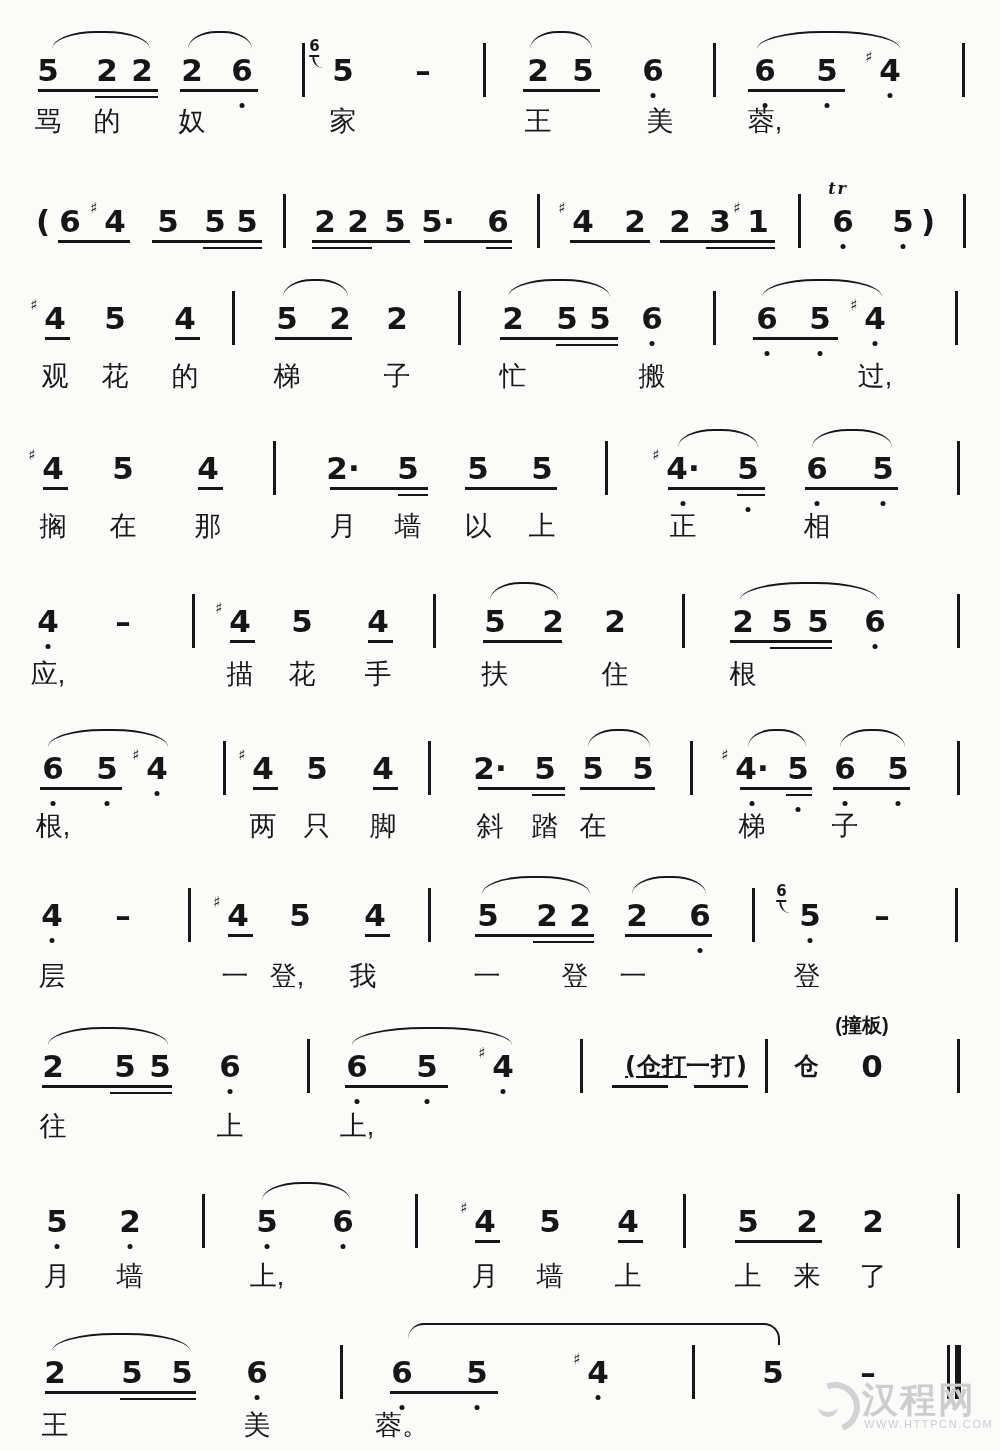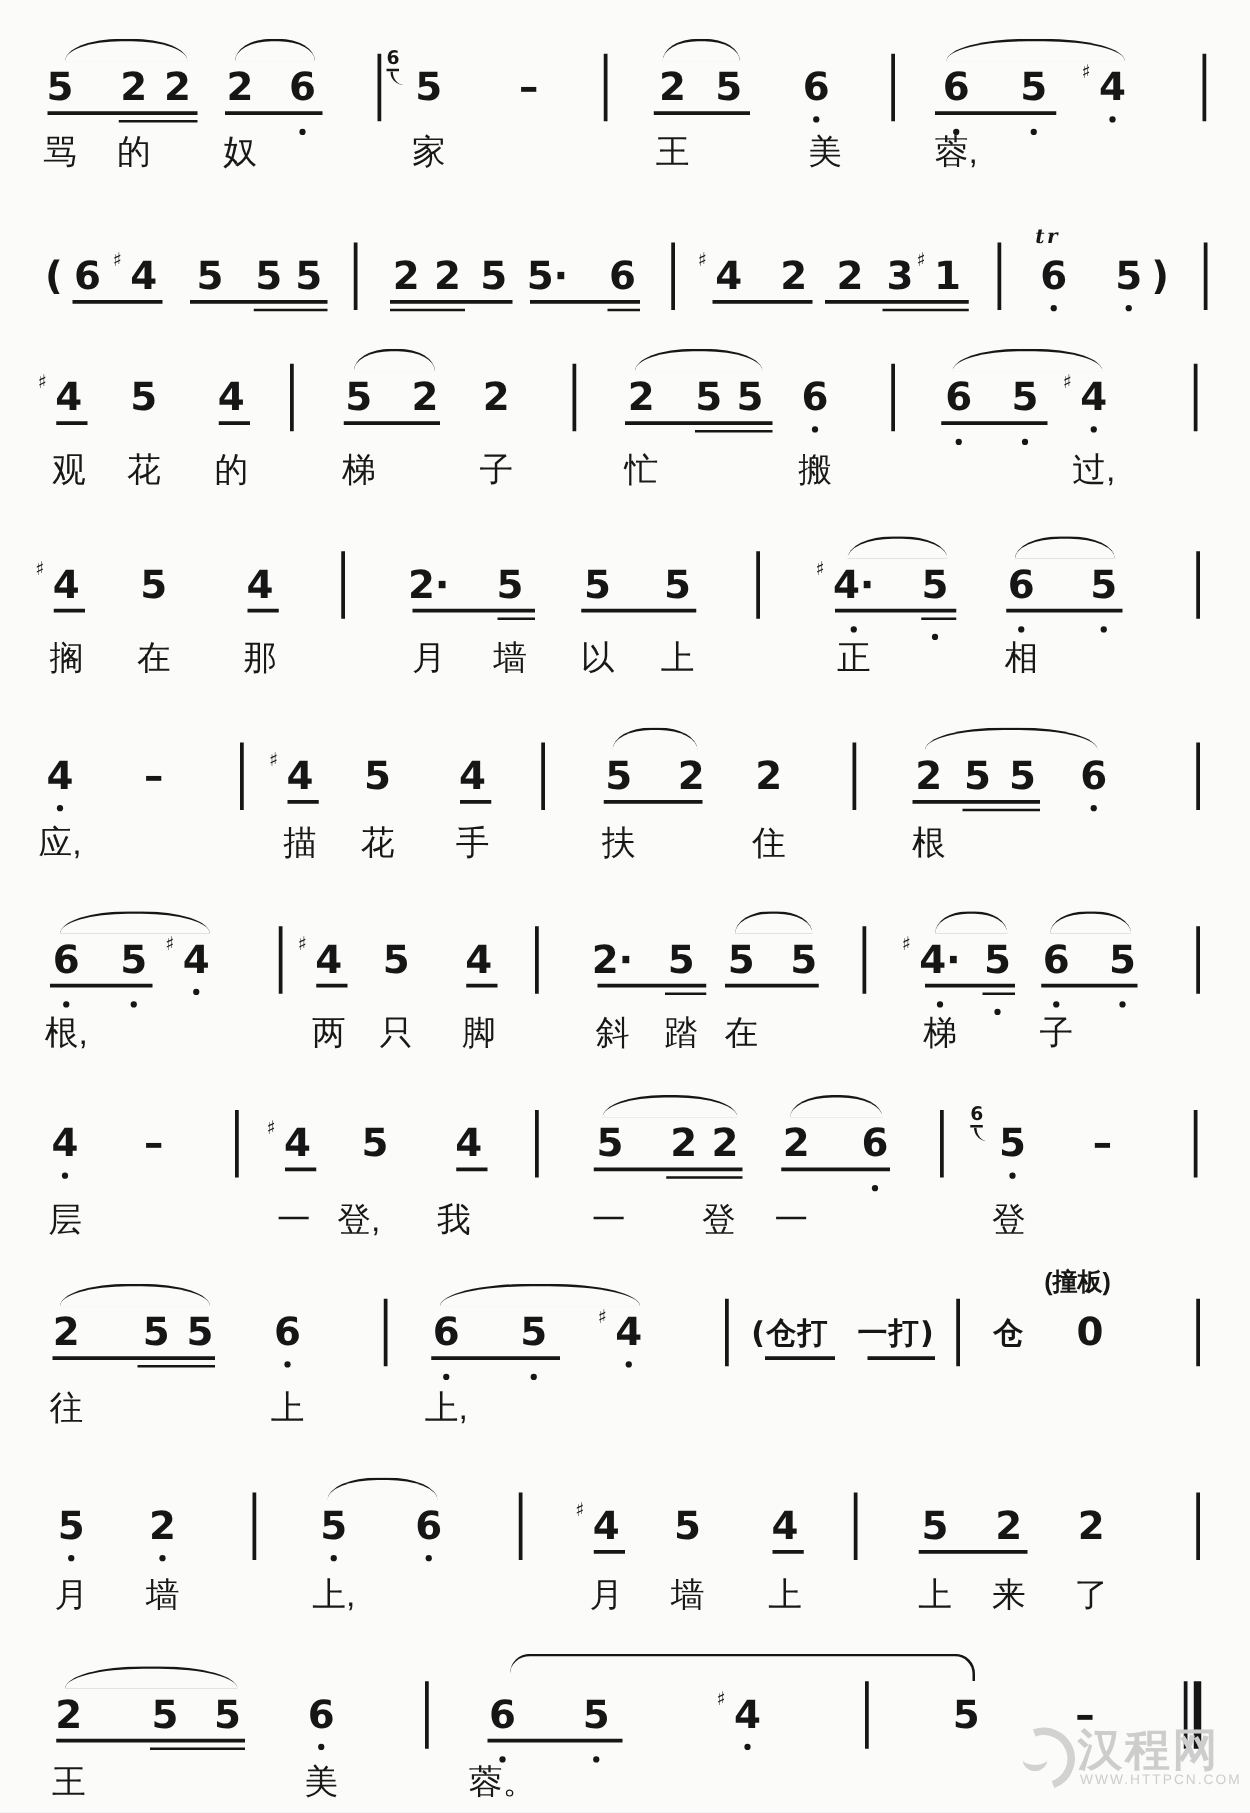--- a/index.html
+++ b/index.html
@@ -314,21 +314,21 @@
       <div class="note" style="left: 125px; top: 1051px;"><span>5</span></div>
       <div class="note" style="left: 160px; top: 1051px;"><span>5</span></div>
       <div class="note" style="left: 230px; top: 1051px;"><span>6</span></div>
       <div class="dot" style="left: 230px; top: 1089px;"></div>
       <div class="note" style="left: 357px; top: 1051px;"><span>6</span></div>
       <div class="dot" style="left: 357px; top: 1098.5px;"></div>
       <div class="note" style="left: 427px; top: 1051px;"><span>5</span></div>
       <div class="dot" style="left: 427px; top: 1098.5px;"></div>
       <div class="note" style="left: 503px; top: 1051px;"><span>4</span><span class="sharp">♯</span></div>
       <div class="dot" style="left: 503px; top: 1089px;"></div>
-      <div class="note cn" style="left: 632px; top: 1051px;"><span>(仓打</span></div>
+      <div class="note cn" style="left: 656px; top: 1051px; text-decoration: underline;"><span>(仓打</span></div>
       <div class="note cn" style="left: 717px; top: 1051px;"><span>一打)</span></div>
       <div class="note cn" style="left: 807px; top: 1051px;"><span>仓</span></div>
       <div class="note" style="left: 872px; top: 1051px;"><span>0</span></div>
       <div class="lyric" style="left: 53px; top: 1108px;">往</div>
       <div class="lyric" style="left: 230px; top: 1108px;">上</div>
       <div class="lyric" style="left: 357px; top: 1108px;">上,</div>
       <div class="anno" style="left: 862px; top: 1012px;">(撞板)</div>
       <div class="beam" style="left: 475px; top: 1240px; width: 25px;"></div>
       <div class="beam" style="left: 618px; top: 1240px; width: 25px;"></div>
       <div class="beam" style="left: 735px; top: 1240px; width: 87px;"></div>

